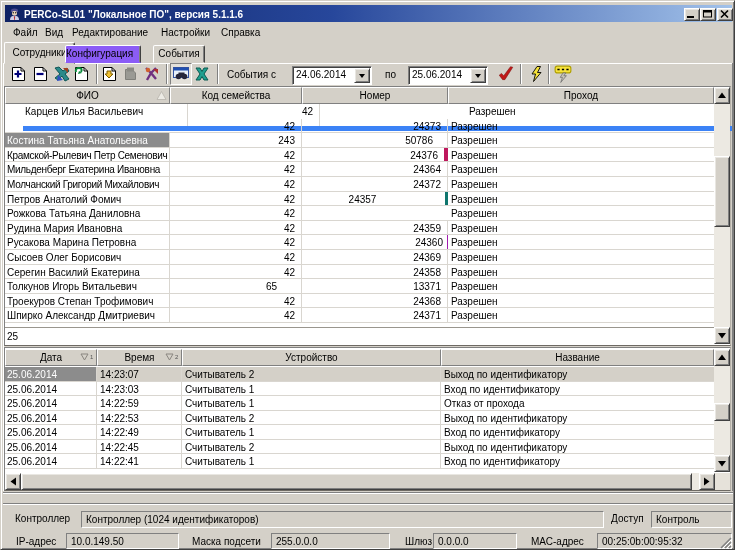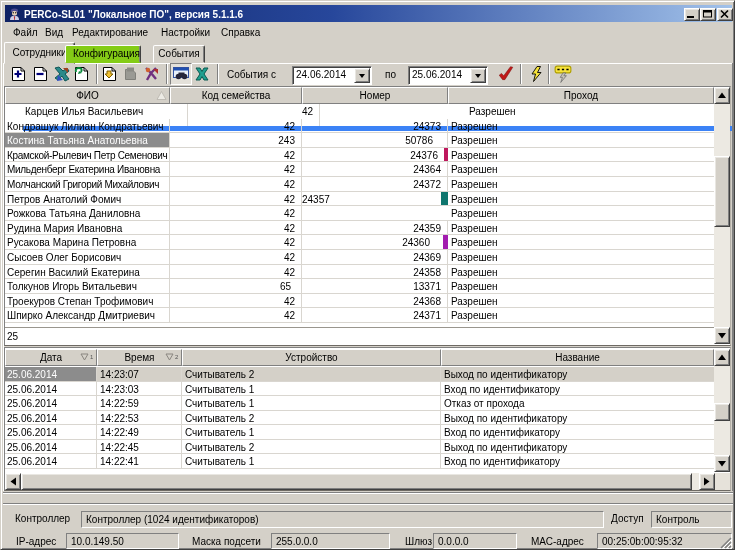--- a/index.html
+++ b/index.html
@@ -39,21 +39,21 @@
       </svg></div>
 <div class="a lbl" style="left:12px;top:26px">Файл</div>
 <div class="a lbl" style="left:44px;top:26px">Вид</div>
 <div class="a lbl" style="left:71px;top:26px">Редактирование</div>
 <div class="a lbl" style="left:160px;top:26px">Настройки</div>
 <div class="a lbl" style="left:220px;top:26px">Справка</div>
 <div class="a" style="left:2px;top:62px;width:730px;height:1px;background:#fff"></div>
 <div class="a" style="left:2px;top:62px;width:1px;height:428px;background:#fff"></div>
 <div class="a" style="left:731px;top:62px;width:1px;height:428px;background:#808080"></div>
 <div class="a" style="left:3px;top:41px;width:71px;height:22px;background:#d4d0c8;border:1px solid;border-color:#fff #404040 #d4d0c8 #fff;border-radius:2px 2px 0 0;box-shadow:inset -1px 0 0 #808080;text-align:center;line-height:19px">Сотрудники</div>
-<div class="a" style="left:64px;top:44px;width:76px;height:18px;background:#84cc16;border:1px solid;border-color:#fff #404040 transparent #fff;border-radius:2px 2px 0 0;box-shadow:inset -1px 0 0 #808080;text-align:right;line-height:16px">Конфигурация</div>
+<div class="a" style="left:64px;top:44px;width:76px;height:18px;background:#8b5cf6;border:1px solid;border-color:#fff #404040 transparent #fff;border-radius:2px 2px 0 0;box-shadow:inset -1px 0 0 #808080;text-align:left;line-height:16px">Конфигурация</div>
 <div class="a" style="left:152px;top:44px;width:52px;height:18px;background:#d4d0c8;border:1px solid;border-color:#fff #404040 transparent #fff;border-radius:2px 2px 0 0;box-shadow:inset -1px 0 0 #808080;text-align:center;line-height:16px">События</div>
 <svg class="a" style="left:10px;top:65px" width="16" height="16" viewBox="0 0 16 16">
       <path d="M1.5 1.5 L10 1.5 L13.5 5 L13.5 14.5 L1.5 14.5 Z" fill="#fff" stroke="#000"></path>
       <path d="M10 1.5 L10 5 L13.5 5" fill="none" stroke="#000"></path>
       <path d="M7 4.5 L7 11.5 M3.5 8 L10.5 8" stroke="#00007a" stroke-width="2.2"></path>
     </svg>
 <svg class="a" style="left:32px;top:65px" width="16" height="16" viewBox="0 0 16 16">
       <path d="M1.5 1.5 L10 1.5 L13.5 5 L13.5 14.5 L1.5 14.5 Z" fill="#fff" stroke="#000"></path>
       <path d="M10 1.5 L10 5 L13.5 5" fill="none" stroke="#000"></path>
       <path d="M3.5 8 L10.5 8" stroke="#00007a" stroke-width="2.2"></path>
@@ -132,21 +132,20 @@
 <div class="a hcell" style="left:447px;top:86px;width:266px;height:17px">Проход</div>
 <svg class="a" style="left:155px;top:89px" width="11" height="11" viewBox="0 0 11 11">
       <path d="M5.5 1.5 L10 9.5 L1 9.5 Z" fill="#eceae4" stroke="#b8b4ac" stroke-width="0.8"></path>
     </svg>
 <div class="a" style="left:22px;top:103.0px;width:709px;height:27px;border-bottom:5px solid #3b82f6">
 <div class="a" style="left:0;top:0;width:165px;height:100%;border-right:1px solid #d9d6d0;line-height:15px;padding-left:2px;white-space:nowrap;overflow:hidden">Карцев Илья Васильевич</div>
 <div class="a" style="left:165px;top:0;width:132px;height:100%;border-right:1px solid #d9d6d0;line-height:15px;text-align:right;padding-right:6px">42</div>
 <div class="a" style="left:443px;top:0;width:266px;height:100%;line-height:15px;padding-left:3px">Разрешен</div>
 </div>
 <div class="a" style="left:4px;top:117.6px;width:709px;height:14.6px;border-bottom:1px solid #d9d6d0">
-<div class="a" style="left:0;top:0;width:165px;height:100%;border-right:1px solid #d9d6d0;line-height:15px;padding-left:2px;white-space:nowrap;overflow:hidden">Кондрашук Лилиан Кондратьевич</div>
 <div class="a" style="left:165px;top:0;width:132px;height:100%;border-right:1px solid #d9d6d0;line-height:15px;text-align:right;padding-right:6px">42</div>
 <div class="a" style="left:297px;top:0;width:146px;height:100%;border-right:1px solid #d9d6d0;line-height:15px;text-align:right;padding-right:6px">24373</div>
 <div class="a" style="left:443px;top:0;width:266px;height:100%;line-height:15px;padding-left:3px">Разрешен</div>
 </div>
 <div class="a" style="left:4px;top:132.2px;width:709px;height:14.6px;border-bottom:1px solid #d9d6d0">
 <div class="a" style="left:0;top:0;width:165px;height:100%;background:#8c8c8c;color:#fff;border-right:1px solid #d9d6d0;line-height:15px;padding-left:2px;white-space:nowrap;overflow:hidden">Костина Татьяна Анатольевна</div>
 <div class="a" style="left:165px;top:0;width:132px;height:100%;border-right:1px solid #d9d6d0;line-height:15px;text-align:right;padding-right:6px">243</div>
 <div class="a" style="left:297px;top:0;width:146px;height:100%;border-right:1px solid #d9d6d0;line-height:15px;text-align:right;padding-right:14px">50786</div>
 <div class="a" style="left:443px;top:0;width:266px;height:100%;line-height:15px;padding-left:3px">Разрешен</div>
 </div>
@@ -164,55 +163,55 @@
 </div>
 <div class="a" style="left:4px;top:176.0px;width:709px;height:14.6px;border-bottom:1px solid #d9d6d0">
 <div class="a tight" style="left:0;top:0;width:165px;height:100%;border-right:1px solid #d9d6d0;line-height:15px;padding-left:2px;white-space:nowrap;overflow:hidden">Молчанский Григорий Михайлович</div>
 <div class="a" style="left:165px;top:0;width:132px;height:100%;border-right:1px solid #d9d6d0;line-height:15px;text-align:right;padding-right:6px">42</div>
 <div class="a" style="left:297px;top:0;width:146px;height:100%;border-right:1px solid #d9d6d0;line-height:15px;text-align:right;padding-right:6px">24372</div>
 <div class="a" style="left:443px;top:0;width:266px;height:100%;line-height:15px;padding-left:3px">Разрешен</div>
 </div>
 <div class="a" style="left:4px;top:190.6px;width:709px;height:14.6px;border-bottom:1px solid #d9d6d0">
 <div class="a" style="left:0;top:0;width:165px;height:100%;border-right:1px solid #d9d6d0;line-height:15px;padding-left:2px;white-space:nowrap;overflow:hidden">Петров Анатолий Фомич</div>
 <div class="a" style="left:165px;top:0;width:132px;height:100%;border-right:1px solid #d9d6d0;line-height:15px;text-align:right;padding-right:6px">42</div>
-<div class="a" style="left:297px;top:0;width:146px;height:100%;border-right:7px solid #0f766e;line-height:15px;text-align:left;padding-right:22px">24357</div>
+<div class="a" style="left:297px;top:0;width:146px;height:100%;border-right:3px solid #0f766e;line-height:15px;text-align:center;padding-right:22px">24357</div>
 <div class="a" style="left:443px;top:0;width:266px;height:100%;line-height:15px;padding-left:3px">Разрешен</div>
 </div>
 <div class="a" style="left:4px;top:205.2px;width:709px;height:14.6px;border-bottom:1px solid #d9d6d0">
 <div class="a" style="left:0;top:0;width:165px;height:100%;border-right:1px solid #d9d6d0;line-height:15px;padding-left:2px;white-space:nowrap;overflow:hidden">Рожкова Татьяна Даниловна</div>
 <div class="a" style="left:165px;top:0;width:132px;height:100%;border-right:1px solid #d9d6d0;line-height:15px;text-align:right;padding-right:6px">42</div>
 <div class="a" style="left:443px;top:0;width:266px;height:100%;line-height:15px;padding-left:3px">Разрешен</div>
 </div>
 <div class="a" style="left:4px;top:219.8px;width:709px;height:14.6px;border-bottom:1px solid #d9d6d0">
 <div class="a" style="left:0;top:0;width:165px;height:100%;border-right:1px solid #d9d6d0;line-height:15px;padding-left:2px;white-space:nowrap;overflow:hidden">Рудина Мария Ивановна</div>
 <div class="a" style="left:165px;top:0;width:132px;height:100%;border-right:1px solid #d9d6d0;line-height:15px;text-align:right;padding-right:6px">42</div>
 <div class="a" style="left:297px;top:0;width:146px;height:100%;border-right:1px solid #d9d6d0;line-height:15px;text-align:right;padding-right:6px">24359</div>
 <div class="a" style="left:443px;top:0;width:266px;height:100%;line-height:15px;padding-left:3px">Разрешен</div>
 </div>
 <div class="a" style="left:4px;top:234.4px;width:709px;height:14.6px;border-bottom:1px solid #d9d6d0">
 <div class="a" style="left:0;top:0;width:165px;height:100%;border-right:1px solid #d9d6d0;line-height:15px;padding-left:2px;white-space:nowrap;overflow:hidden">Русакова Марина Петровна</div>
 <div class="a" style="left:165px;top:0;width:132px;height:100%;border-right:1px solid #d9d6d0;line-height:15px;text-align:right;padding-right:6px">42</div>
-<div class="a" style="left:297px;top:0;width:146px;height:100%;border-right:5px solid #a21caf;line-height:15px;text-align:right;padding-right:13px">24360</div>
+<div class="a" style="left:297px;top:0;width:146px;height:100%;border-right:1px solid #a21caf;line-height:15px;text-align:right;padding-right:4px">24360</div>
 <div class="a" style="left:443px;top:0;width:266px;height:100%;line-height:15px;padding-left:3px">Разрешен</div>
 </div>
 <div class="a" style="left:4px;top:249.0px;width:709px;height:14.6px;border-bottom:1px solid #d9d6d0">
 <div class="a" style="left:0;top:0;width:165px;height:100%;border-right:1px solid #d9d6d0;line-height:15px;padding-left:2px;white-space:nowrap;overflow:hidden">Сысоев Олег Борисович</div>
 <div class="a" style="left:165px;top:0;width:132px;height:100%;border-right:1px solid #d9d6d0;line-height:15px;text-align:right;padding-right:6px">42</div>
 <div class="a" style="left:297px;top:0;width:146px;height:100%;border-right:1px solid #d9d6d0;line-height:15px;text-align:right;padding-right:6px">24369</div>
 <div class="a" style="left:443px;top:0;width:266px;height:100%;line-height:15px;padding-left:3px">Разрешен</div>
 </div>
 <div class="a" style="left:4px;top:263.6px;width:709px;height:14.6px;border-bottom:1px solid #d9d6d0">
 <div class="a" style="left:0;top:0;width:165px;height:100%;border-right:1px solid #d9d6d0;line-height:15px;padding-left:2px;white-space:nowrap;overflow:hidden">Серегин Василий Екатерина</div>
 <div class="a" style="left:165px;top:0;width:132px;height:100%;border-right:1px solid #d9d6d0;line-height:15px;text-align:right;padding-right:6px">42</div>
 <div class="a" style="left:297px;top:0;width:146px;height:100%;border-right:1px solid #d9d6d0;line-height:15px;text-align:right;padding-right:6px">24358</div>
 <div class="a" style="left:443px;top:0;width:266px;height:100%;line-height:15px;padding-left:3px">Разрешен</div>
 </div>
 <div class="a" style="left:4px;top:278.2px;width:709px;height:14.6px;border-bottom:1px solid #d9d6d0">
 <div class="a" style="left:0;top:0;width:165px;height:100%;border-right:1px solid #d9d6d0;line-height:15px;padding-left:2px;white-space:nowrap;overflow:hidden">Толкунов Игорь Витальевич</div>
-<div class="a" style="left:165px;top:0;width:132px;height:100%;border-right:1px solid #d9d6d0;line-height:15px;text-align:right;padding-right:10px">65</div>
+<div class="a" style="left:165px;top:0;width:132px;height:100%;border-right:1px solid #d9d6d0;line-height:15px;text-align:right;padding-right:24px">65</div>
 <div class="a" style="left:297px;top:0;width:146px;height:100%;border-right:1px solid #d9d6d0;line-height:15px;text-align:right;padding-right:6px">13371</div>
 <div class="a" style="left:443px;top:0;width:266px;height:100%;line-height:15px;padding-left:3px">Разрешен</div>
 </div>
 <div class="a" style="left:4px;top:292.8px;width:709px;height:14.6px;border-bottom:1px solid #d9d6d0">
 <div class="a" style="left:0;top:0;width:165px;height:100%;border-right:1px solid #d9d6d0;line-height:15px;padding-left:2px;white-space:nowrap;overflow:hidden">Троекуров Степан Трофимович</div>
 <div class="a" style="left:165px;top:0;width:132px;height:100%;border-right:1px solid #d9d6d0;line-height:15px;text-align:right;padding-right:6px">42</div>
 <div class="a" style="left:297px;top:0;width:146px;height:100%;border-right:1px solid #d9d6d0;line-height:15px;text-align:right;padding-right:6px">24368</div>
 <div class="a" style="left:443px;top:0;width:266px;height:100%;line-height:15px;padding-left:3px">Разрешен</div>
 </div>
 <div class="a" style="left:4px;top:307.4px;width:709px;height:14.6px;border-bottom:1px solid #d9d6d0">

